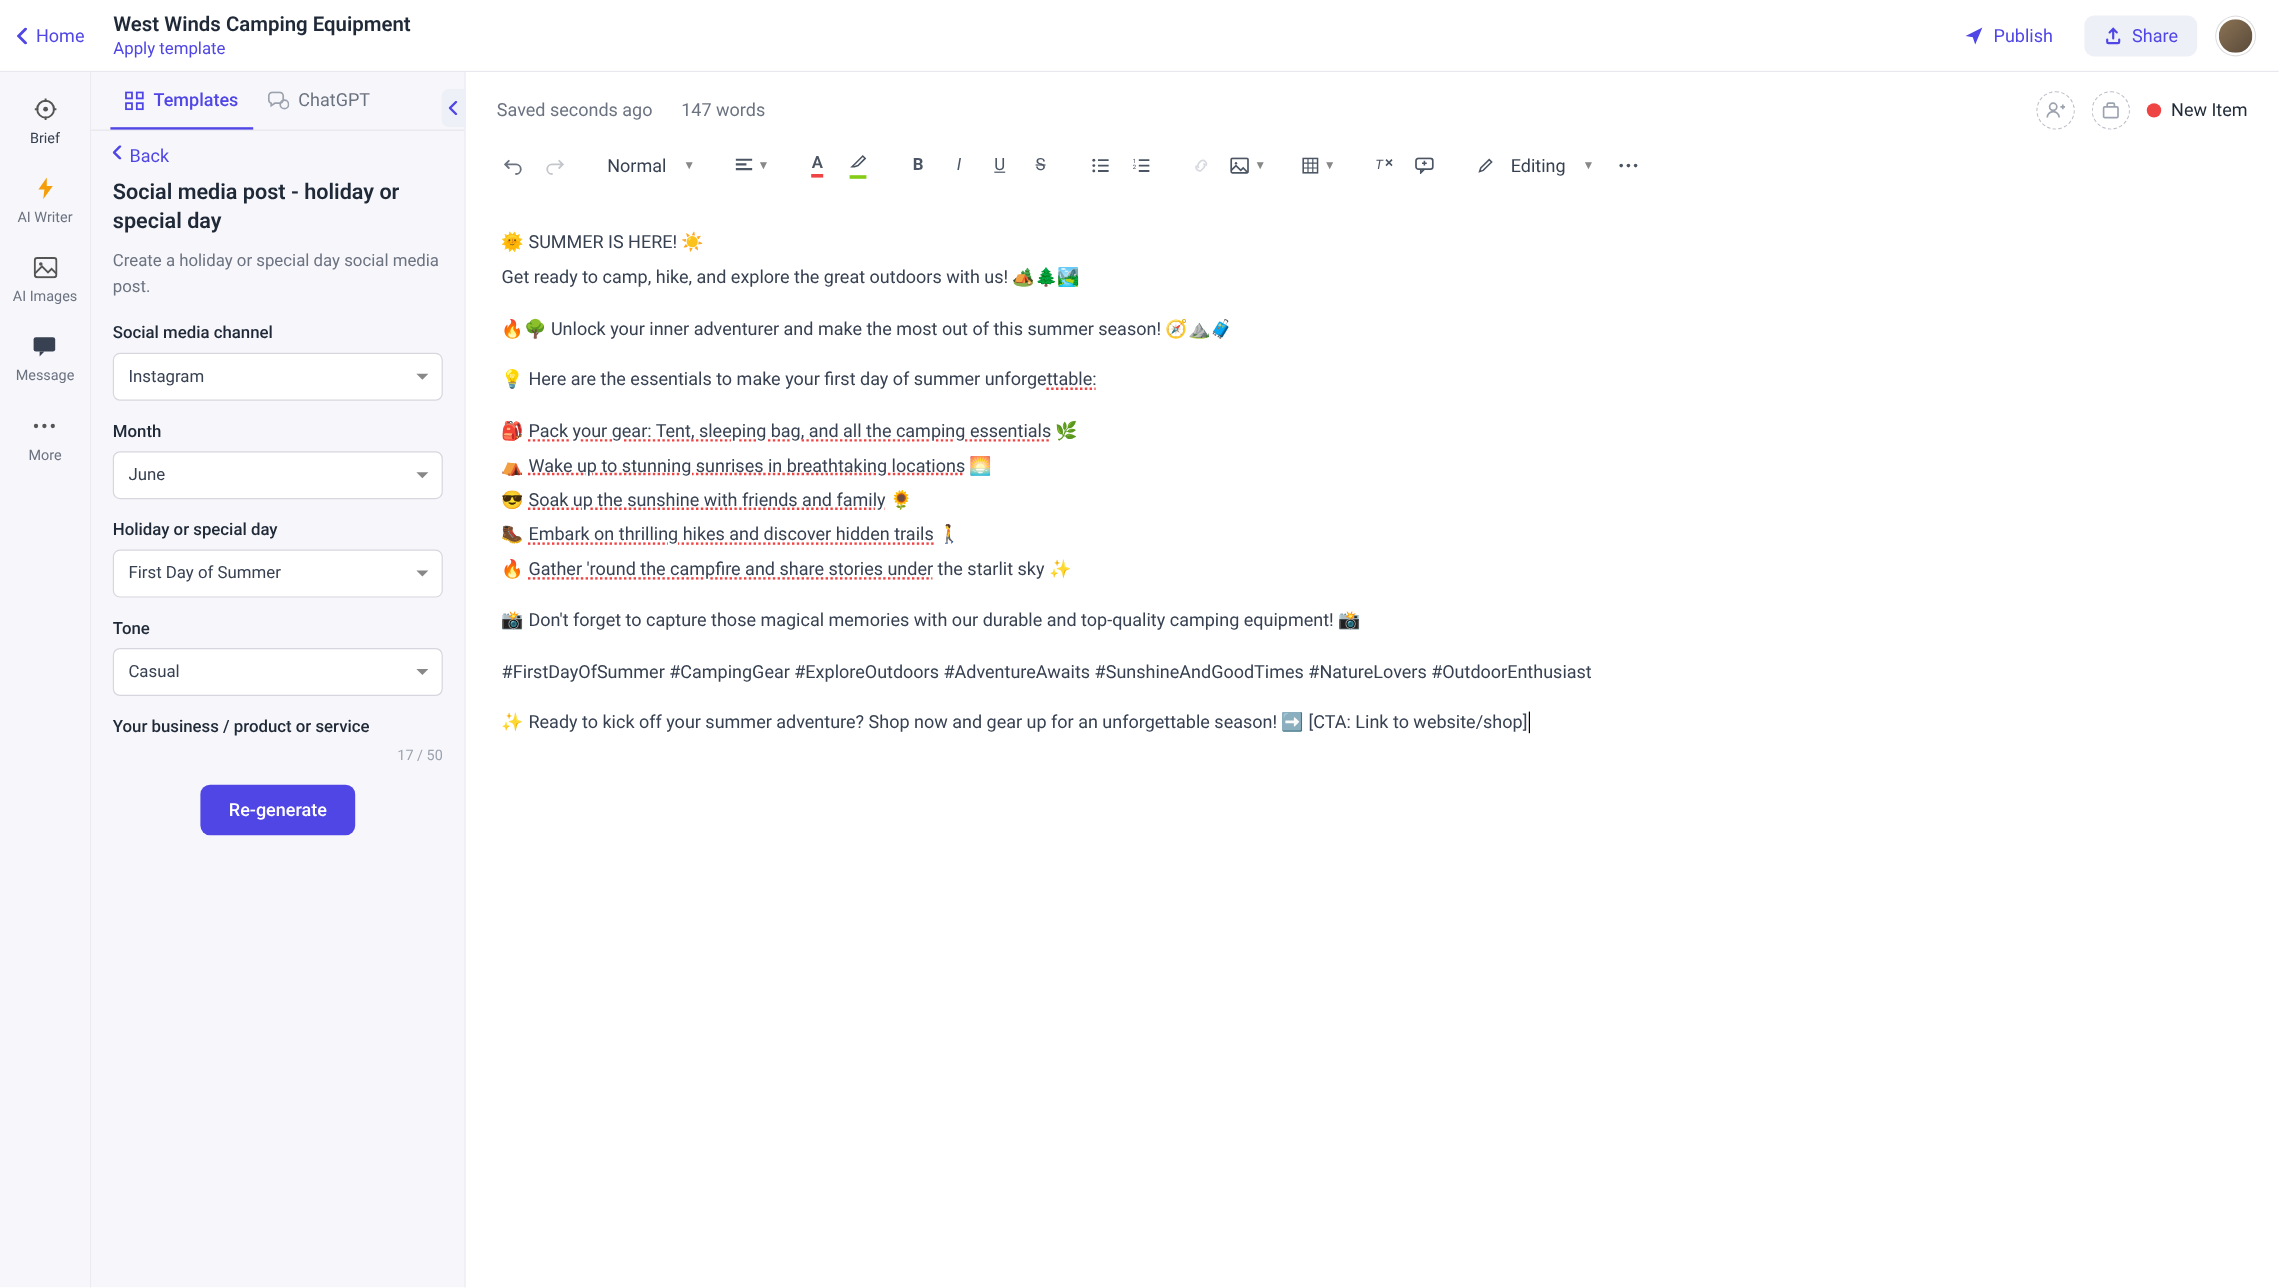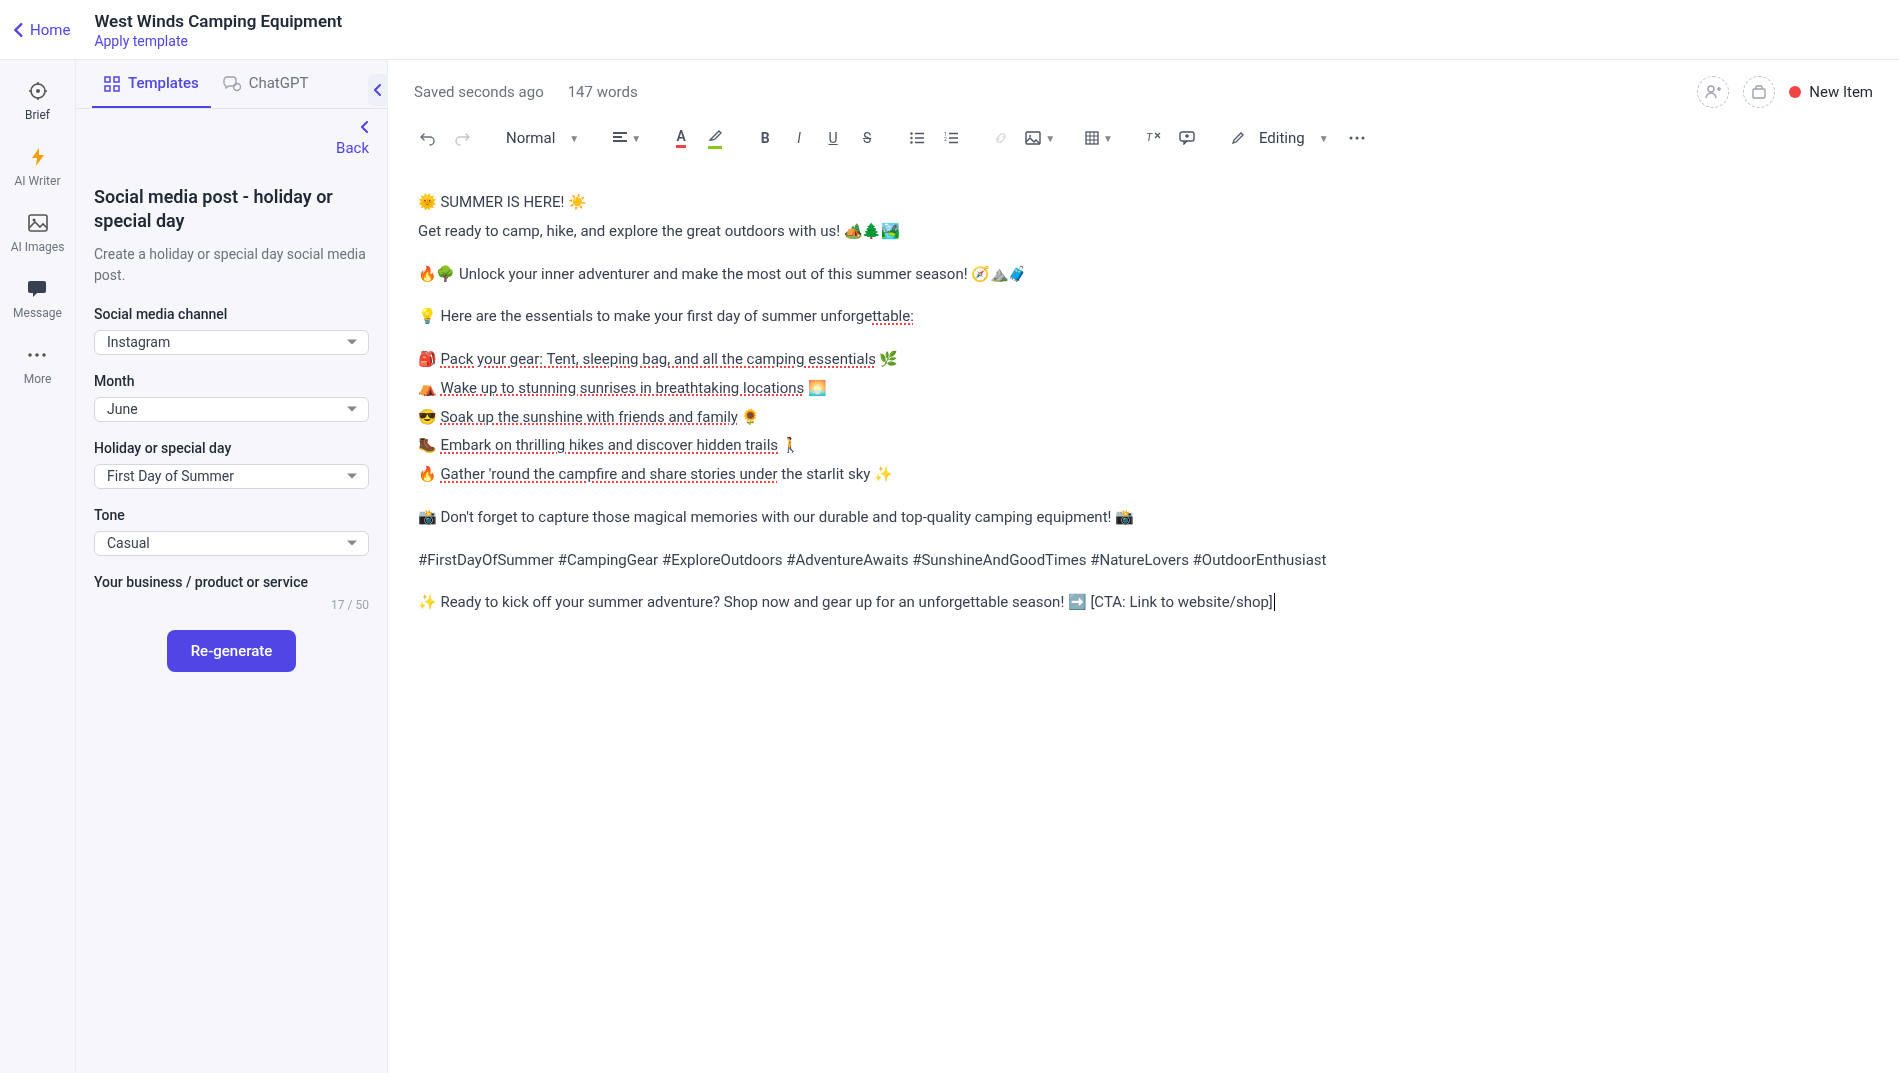--- a/index.html
+++ b/index.html
@@ -33,28 +33,28 @@
     
     .sidebar-panel { width: 312px; background: #f7f7fb; border-right: 1px solid #eaeaf0; display: flex; flex-direction: column; position: relative; }
     .sidebar-tabs { display: flex; border-bottom: 1px solid #e5e5eb; padding: 0 16px; }
     .sidebar-tab { display: flex; align-items: flex-end; gap: 8px; padding: 14px 12px; font-size: 15px; color: #6b7280; cursor: pointer; border-bottom: 2px solid transparent; }
     .sidebar-tab.active { color: #4f46e5; border-bottom-color: #4f46e5; font-weight: 500; }
     .collapse-toggle { position: absolute; right: -1px; top: 14px; width: 20px; height: 32px; background: #eef0f8; border-radius: 6px 0 0 6px; display: flex; align-items: center; justify-content: center; cursor: pointer; color: #4f46e5; }
     
     .sidebar-content { flex: 1; overflow-y: auto; padding: 12px 18px 20px; }
     .sidebar-content::-webkit-scrollbar { width: 8px; }
     .sidebar-content::-webkit-scrollbar-thumb { background: #c8c8d0; border-radius: 4px; }
-    .back-link { display: flex; align-items: flex-end; gap: 6px; color: #4f46e5; font-size: 15px; cursor: pointer; margin-bottom: 28px; flex-direction: column; }
+    .back-link { display: flex; align-items: flex-start; gap: 6px; color: #4f46e5; font-size: 15px; cursor: pointer; margin-bottom: 10px; }
     .panel-title { font-size: 18px; font-weight: 600; color: #1f2937; line-height: 1.35; margin-bottom: 10px; }
     .panel-desc { font-size: 14px; color: #6b7280; line-height: 1.5; margin-bottom: 20px; }
     
     .form-group { margin-bottom: 18px; }
     .form-label { font-size: 14px; font-weight: 500; color: #1f2937; margin-bottom: 8px; display: block; }
     .form-label .optional { color: #9ca3af; font-weight: 400; }
-    .form-select, .form-input { width: 100%; height: 25px; border: 1px solid #d6d6de; border-radius: 6px; padding: 0 12px; font-size: 14px; background: #fff; color: #374151; appearance: none; position: relative; }
+    .form-select, .form-input { width: 100%; height: 40px; border: 1px solid #d6d6de; border-radius: 6px; padding: 0 12px; font-size: 14px; background: #fff; color: #374151; appearance: none; position: relative; }
     .select-wrap { position: relative; }
     .select-wrap::after { content: ''; position: absolute; right: 12px; top: 50%; transform: translateY(-50%); width: 0; height: 0; border-left: 5px solid transparent; border-right: 5px solid transparent; border-top: 5px solid #888; pointer-events: none; }
     .form-textarea { width: 100%; min-height: 100px; border: 1px solid #d6d6de; border-radius: 6px; padding: 10px 12px; font-size: 14px; background: #fff; color: #374151; resize: vertical; font-family: inherit; }
     .char-count { text-align: right; font-size: 12px; color: #9ca3af; margin-top: 4px; }
     
     .regenerate-btn { display: block; margin: 8px auto 0; background: #4f46e5; color: #fff; border: none; padding: 12px 24px; border-radius: 8px; font-size: 15px; font-weight: 500; cursor: pointer; }
     
     
     .editor-wrap { flex: 1; display: flex; flex-direction: column; overflow: hidden; }
     .editor-status-bar { display: flex; align-items: center; height: 64px; padding: 0 26px; }
@@ -88,20 +88,35 @@
   <div class="home-link">
     <svg viewBox="0 0 8 12">
         <path d="M6 1 L1 6 L6 11" stroke="#4f46e5" stroke-width="2" fill="none" stroke-linecap="round"></path>
       </svg>
     <span>Home</span>
   </div>
   <div class="doc-header">
     <div class="doc-title">West Winds Camping Equipment</div>
     <div class="apply-template-link">Apply template</div>
   </div>
+  <div class="header-actions">
+    <div class="publish-btn">
+      <svg width="16" height="16" viewBox="0 0 16 16">
+          <path d="M1 8 L15 1 L9 15 L7 9 Z" fill="#4f46e5"></path>
+        </svg>
+      <span>Publish</span>
+    </div>
+    <div class="share-btn">
+      <svg width="16" height="16" viewBox="0 0 16 16">
+          <path d="M8 2 L8 10 M5 5 L8 2 L11 5 M3 11 v2 a1 1 0 0 0 1 1 h8 a1 1 0 0 0 1 -1 v-2" stroke="#4f46e5" stroke-width="1.8" fill="none" stroke-linecap="round"></path>
+        </svg>
+      <span>Share</span>
+    </div>
+    <div class="avatar"></div>
+  </div>
 </div>
 
 <div class="main-layout">
 
   <div class="nav-rail">
     <div class="nav-item active">
       <div class="nav-item-icon brief">
         <svg width="20" height="20" viewBox="0 0 20 20">
             <circle cx="10" cy="10" r="7" stroke="#555" stroke-width="1.6" fill="none"></circle>
             <circle cx="10" cy="10" r="2" fill="#555"></circle>

